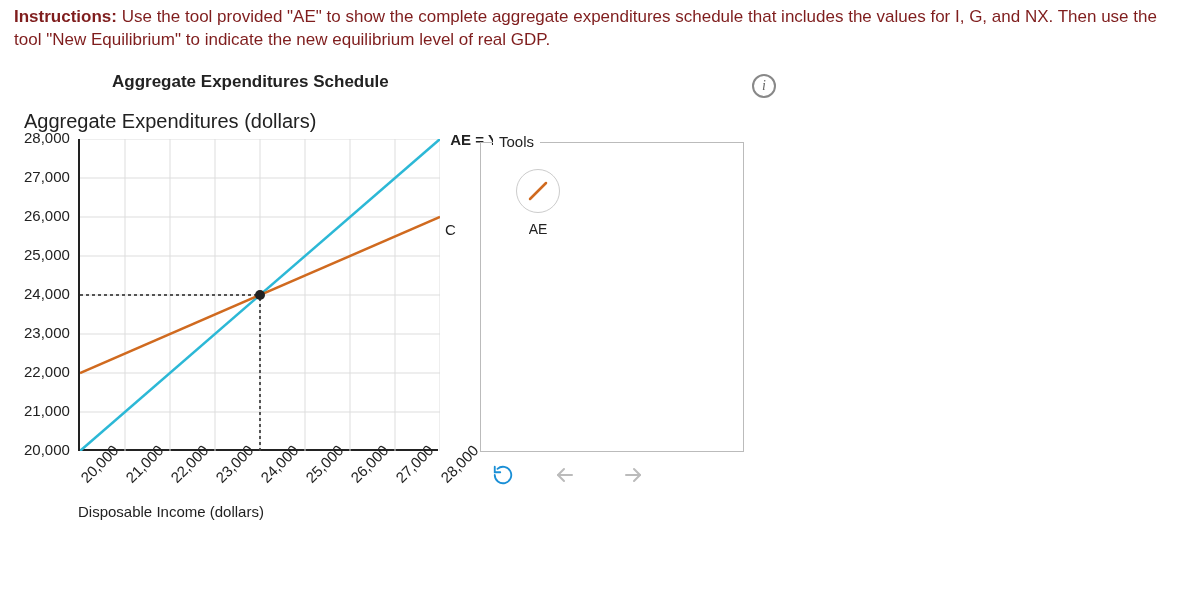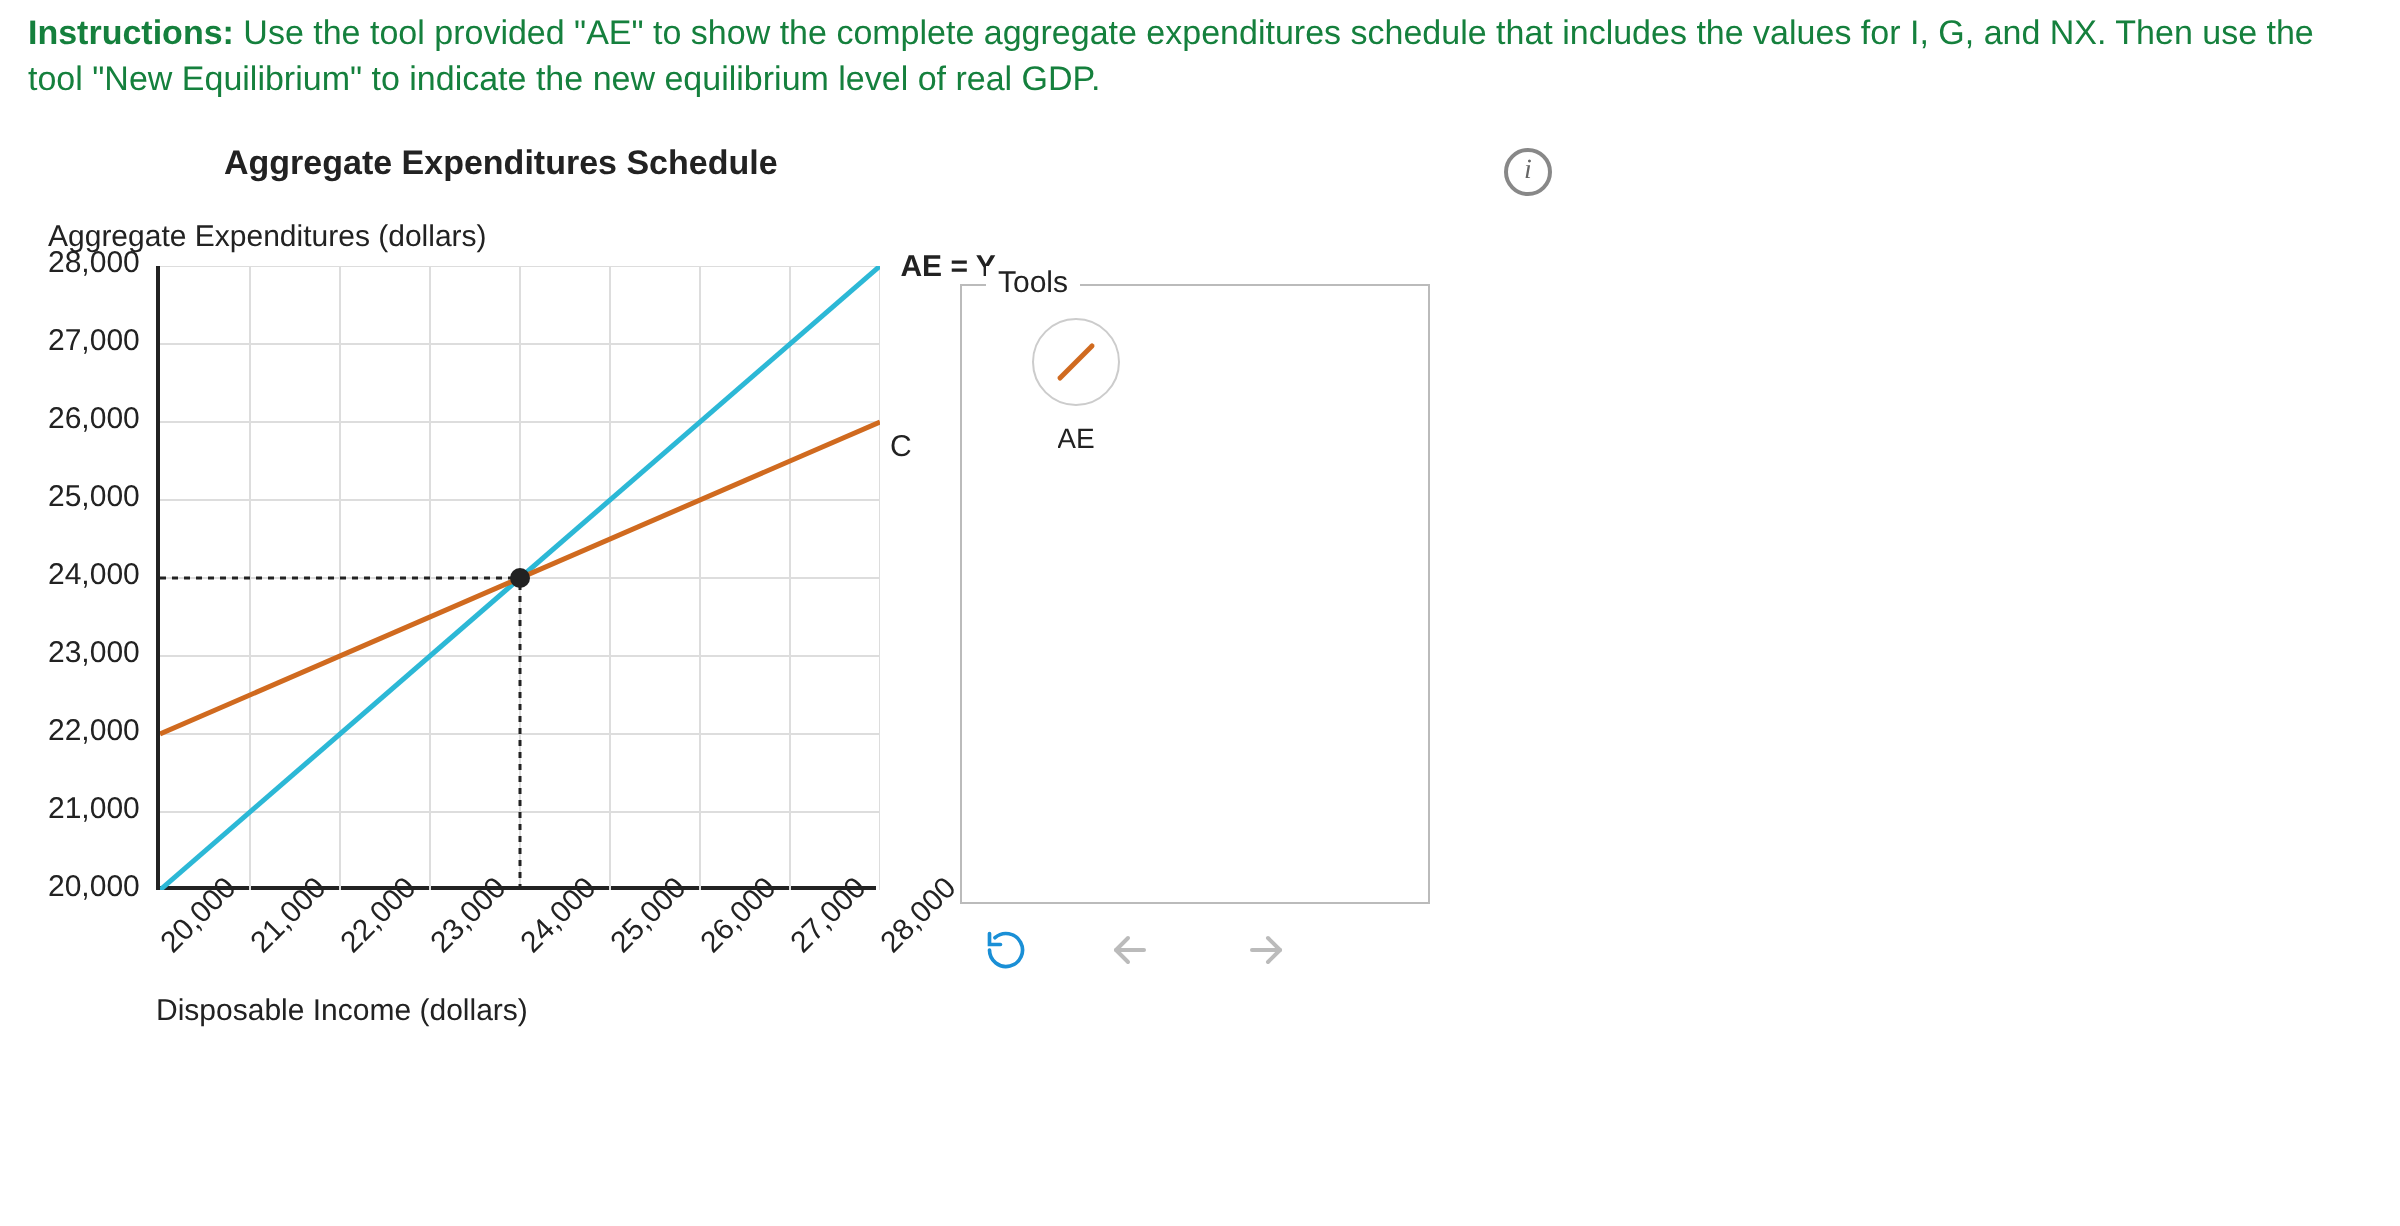--- a/index.html
+++ b/index.html
@@ -1,35 +1,35 @@
 <!DOCTYPE html>
 <html><head>
 <meta charset="utf-8">
 <style>
   * { box-sizing: border-box; margin: 0; padding: 0; }
   body { font-family: Arial, Helvetica, sans-serif; font-size: 14px; color: #222; width: 1200px; height: 613px; padding: 6px 14px; }
-  .instructions { color: #15803d; font-size: 17px; line-height: 1.35; margin-bottom: 20px; }
+  .instructions { color: #7f1d1d; font-size: 17px; line-height: 1.35; margin-bottom: 20px; }
   .instructions .lead { font-weight: 600; }
   .main-row { display: flex; align-items: flex-start; gap: 40px; position: relative; }
   .chart-col { position: relative; padding-left: 0; }
   .chart-title { font-size: 17px; font-weight: 600; margin: 0 0 18px 98px; }
-  .y-axis-label { font-size: 15px; margin: 0 0 6px 10px; }
+  .y-axis-label { font-size: 20px; margin: 0 0 6px 10px; }
   .plot-wrap { display: flex; align-items: flex-start; margin-left: 10px; }
   .y-ticks { display: flex; flex-direction: column; justify-content: space-between; height: 312px; margin-right: 8px; text-align: right; font-size: 15px; }
   .y-ticks div { height: 0; line-height: 0; transform: translateY(-1px); }
   .plot { position: relative; width: 360px; height: 312px; border-left: 2px solid #222; border-bottom: 2px solid #222; }
   .plot svg.grid { position: absolute; left: 0; top: 0; width: 360px; height: 312px; pointer-events:none; }
   .plot .lines { position:absolute; left:0; top:0; width:360px; height:312px; }
   .ae-y-label { position: absolute; top: 0; right: -60px; font-size: 15px; font-weight: 600; transform: translateY(-8px); }
   .c-label { position: absolute; right: -18px; font-size: 15px; }
   .x-ticks { position: relative; width: 360px; height: 48px; margin-left: 66px; }
   .x-ticks span { position: absolute; top: 6px; transform: rotate(-45deg) translate(-14px, 10px); transform-origin: left top; font-size: 15px; white-space: nowrap; }
   .x-axis-label { font-size: 15px; margin-left: 64px; margin-top: 4px; }
   .tools-col { position: relative; margin-top: 70px; }
-  .tools-box { border: 1px solid #bbb; width: 235px; padding: 10px 12px 12px; position: relative; min-height: 310px; }
+  .tools-box { border: 1px solid #bbb; width: 264px; padding: 20px 12px 12px; position: relative; min-height: 310px; }
   .tools-legend { position: absolute; top: -10px; left: 12px; background: #fff; padding: 0 6px; font-size: 15px; }
   .tool-row { display: flex; gap: 34px; align-items: center; margin-top: 6px; }
   .tool { display: flex; flex-direction: column; align-items: center; width: 90px; cursor: pointer; }
   .tool-icon { width: 44px; height: 44px; border: 1px solid #ccc; border-radius: 50%; display:flex; align-items:center; justify-content:center; background:#fff; }
   .tool-label { margin-top: 8px; font-size: 14px; text-align: center; white-space: nowrap; overflow: hidden; max-width: 100px; }
   .tool-label.bold { font-weight: 600; }
   .controls-row { position:absolute; bottom:-36px; left:0; display:flex; gap:40px; align-items:center; padding-left:10px; }
   .ctrl { width:24px; height:24px; display:flex; align-items:center; justify-content:center; cursor:pointer; }
   .info-wrap { position:absolute; left:738px; top:2px; width:24px; height:24px; border:2px solid #888; border-radius:50%; display:flex; align-items:center; justify-content:center; font-style: italic; font-family: Georgia, serif; font-size:14px; color:#666; cursor:pointer; }
 </style>

